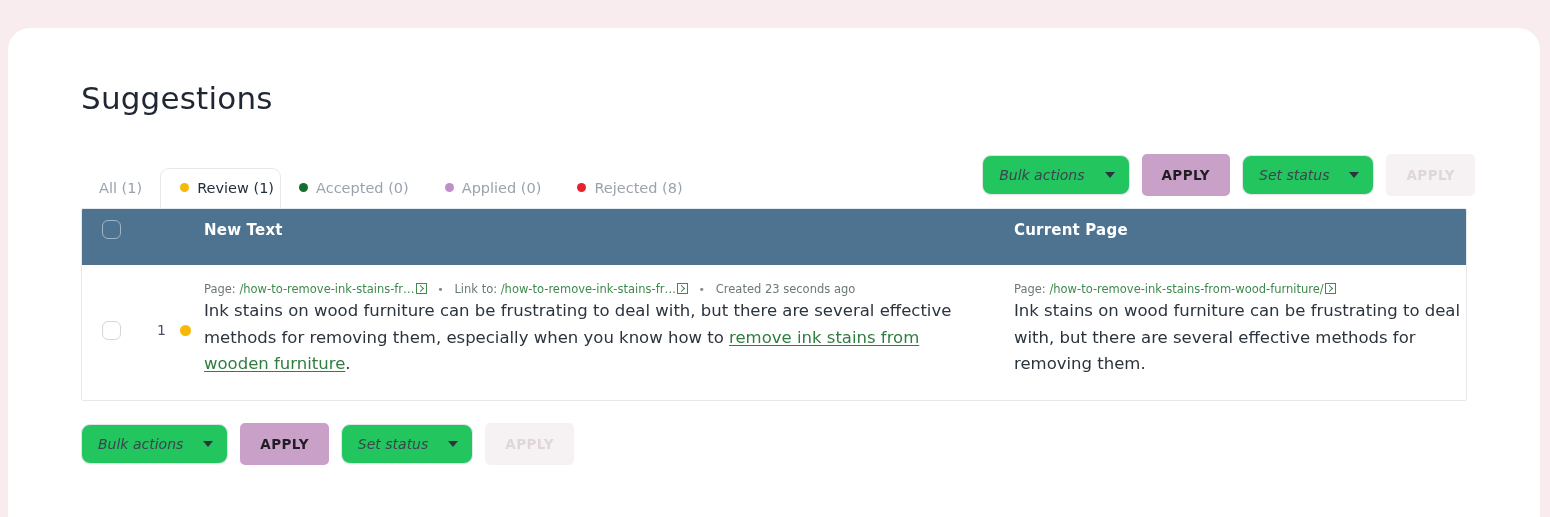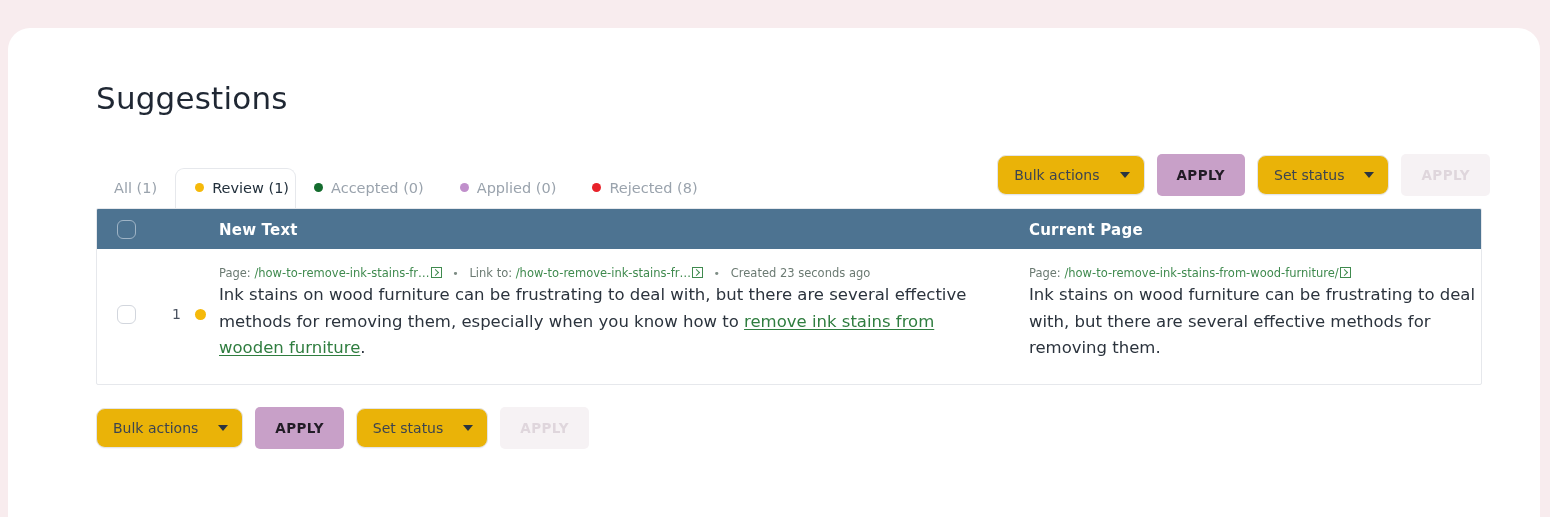--- a/index.html
+++ b/index.html
@@ -18,21 +18,21 @@
     top: 28px;
     width: 1532px;
     height: 489px;
     background: #ffffff;
     border-top-left-radius: 22px;
     border-top-right-radius: 22px;
   }
 
   .content {
     position: absolute;
-    left: 80px;
+    left: 65px;
     top: 52px;
     width: 1402px;
   }
 
   
   .page-title {
     font-size: 31px;
     font-weight: 400;
     color: #1f2733;
     letter-spacing: 0.2px;
@@ -95,29 +95,30 @@
     display: flex;
     align-items: center;
     gap: 12px;
   }
 
   .select-box {
     display: flex;
     align-items: center;
     justify-content: space-between;
     gap: 16px;
-    background: #eab308;
+    background: #22c55e;
     border: 1px solid #e3e5ea;
     border-radius: 9px;
     padding: 11px 14px 11px 16px;
     font-size: 14px;
     color: #3c4450;
     min-width: 76px;
     cursor: pointer;
     box-shadow: 0 1px 1px rgba(16,24,40,0.03);
+    font-style: italic;
   }
 
   .caret {
     width: 0;
     height: 0;
     border-left: 5px solid transparent;
     border-right: 5px solid transparent;
     border-top: 6px solid #2b3540;
     margin-left: 4px;
     flex: 0 0 auto;
@@ -151,21 +152,21 @@
     margin-right: 8px;
     overflow: hidden;
   }
 
   .thead {
     display: flex;
     align-items: center;
     background: #4d7391;
     color: #ffffff;
     height: 40px;
-    padding: 0 0 0 0;
+    padding: 0 0 16px 0;
   }
 
   .col-check {
     width: 58px;
     flex: 0 0 58px;
     display: flex;
     justify-content: center;
     align-items: center;
   }
   .col-num {

